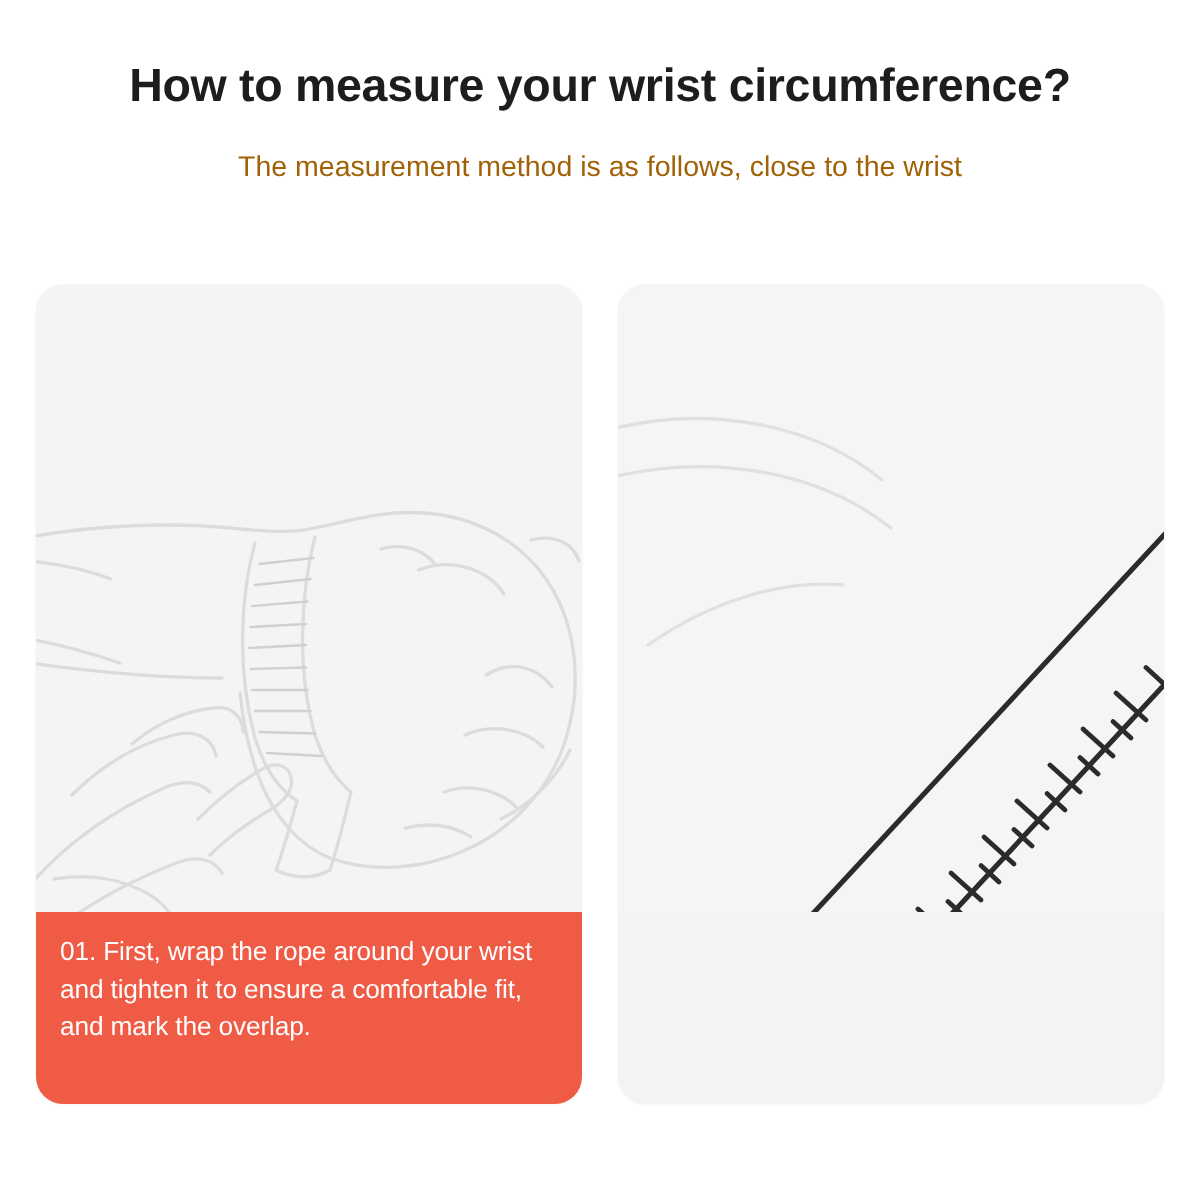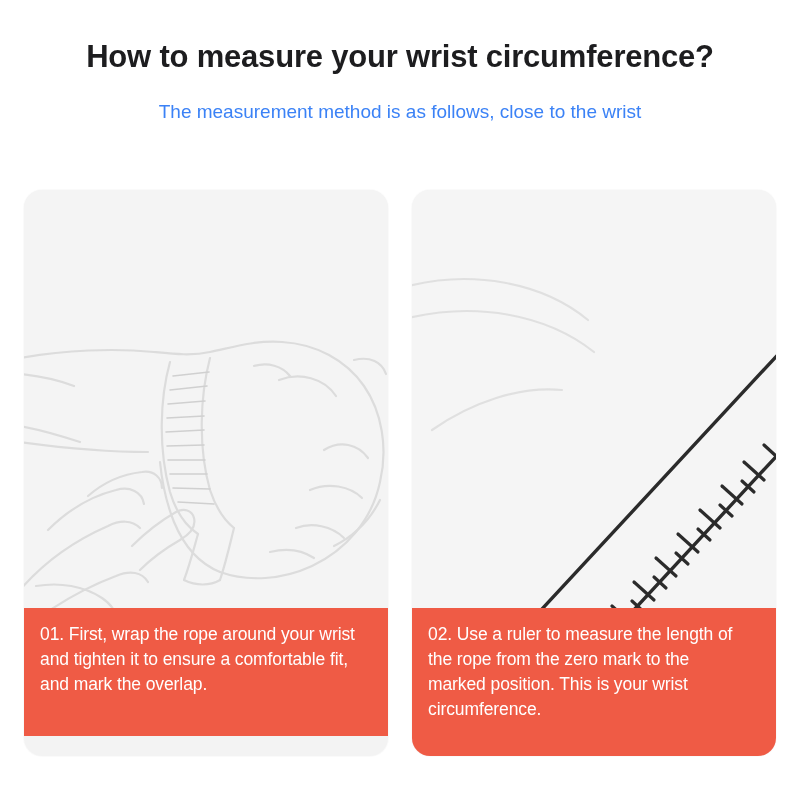--- a/index.html
+++ b/index.html
@@ -34,21 +34,21 @@
     line-height: 1.2;
   }
   .subhead {
     position: absolute;
     top: 100px;
     left: 0;
     width: 800px;
     text-align: center;
     font-size: 19px;
     font-weight: normal;
-    color: #3b82f6;
+    color: #a16207;
     line-height: 1.3;
   }
   .cards {
     position: absolute;
     top: 190px;
     left: 24px;
     width: 752px;
     display: flex;
     gap: 24px;
   }
@@ -191,17 +191,16 @@
             <path d="M210 446 L198 435"></path>
           </g>
 
           <g stroke="#e0e0e0" stroke-width="2.2" fill="none" stroke-linecap="round">
             <path d="M-4 96 C 60 80, 130 92, 176 130"></path>
             <path d="M-4 128 C 64 112, 134 124, 182 162"></path>
             <path d="M20 240 C 60 212, 108 196, 150 200"></path>
           </g>
         </svg>
       </div>
-      <div class="caption caption-2">02. Use a ruler to measure the length of the rope from the zero mark to the marked position. This is your wrist circumference.</div>
     </div>
 
   </div>
 </div>
 
 </body></html>

